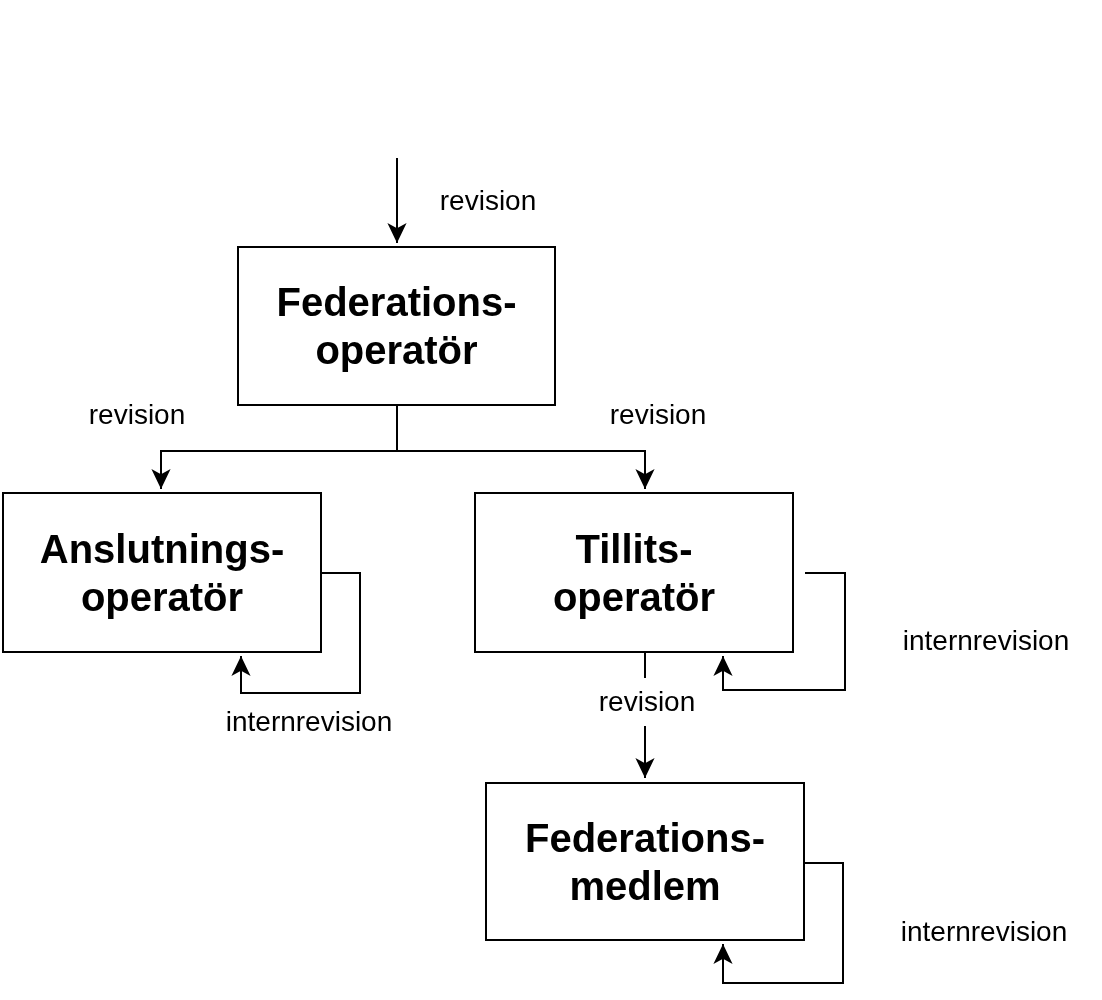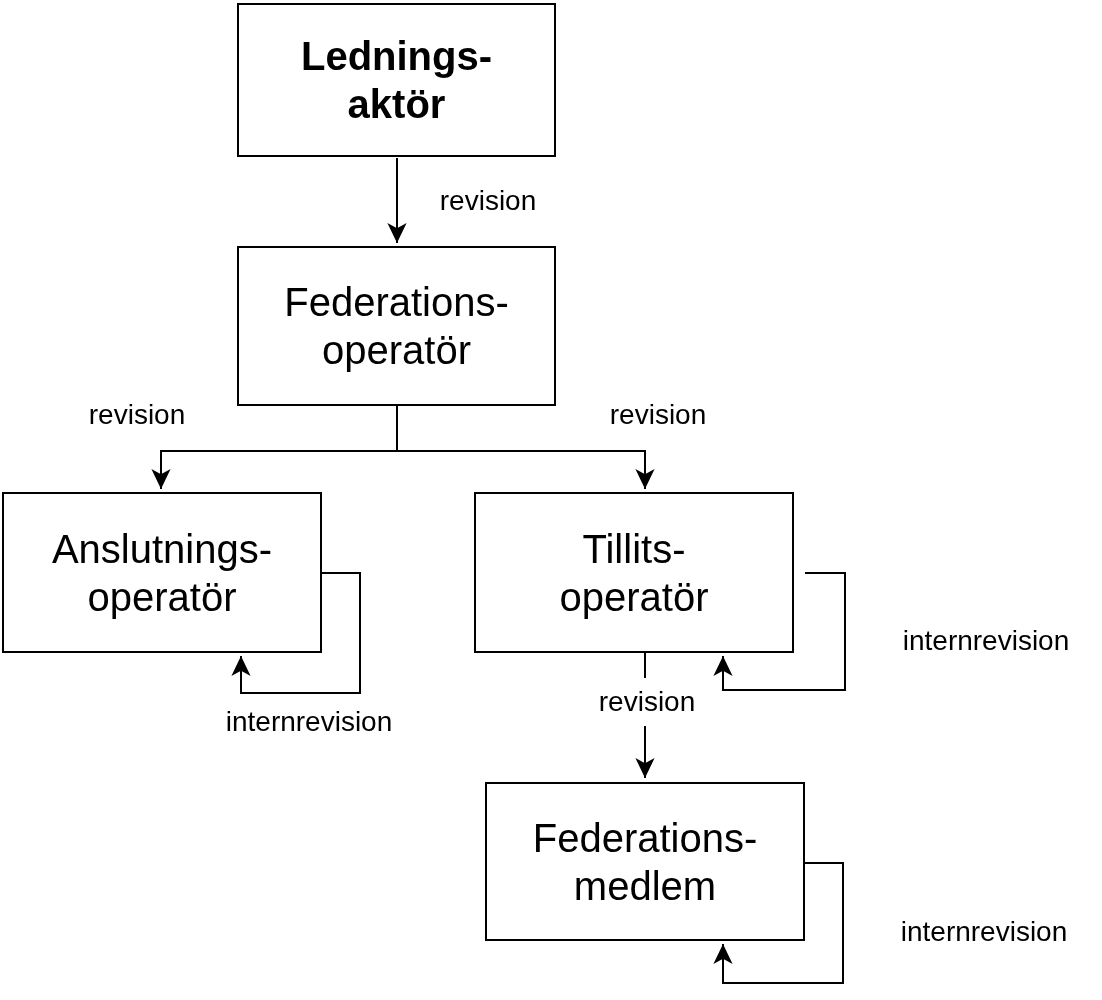--- a/index.html
+++ b/index.html
@@ -23,20 +23,21 @@
     border: 2.5px solid #000000;
     background: #ffffff;
     display: flex;
     flex-direction: column;
     align-items: center;
     justify-content: center;
     text-align: center;
     font-size: 40px;
     line-height: 48px;
     white-space: nowrap;
+    font-weight: bold;
   }
   .node.bold { font-weight: bold; }
   .edge-label {
     position: absolute;
     transform: translate(-50%, -50%);
     background: #ffffff;
     font-size: 28px;
     line-height: 48px;
     white-space: nowrap;
     padding: 0 3px;
@@ -57,24 +58,20 @@
       <path d="M397 158 L397 243" marker-end="url(#arrow)"></path>
       <path d="M397 406 L397 451 L161 451 L161 489" marker-end="url(#arrow)"></path>
       <path d="M397 406 L397 451 L645 451 L645 489" marker-end="url(#arrow)"></path>
       <path d="M322 573 L360 573 L360 693 L241 693 L241 656" marker-end="url(#arrow)"></path>
       <path d="M805 573 L845 573 L845 690 L723 690 L723 656" marker-end="url(#arrow)"></path>
       <path d="M645 653 L645 778" marker-end="url(#arrow)"></path>
       <path d="M805 863 L843 863 L843 983 L723 983 L723 944" marker-end="url(#arrow)"></path>
     </g>
   </svg>
 
-  <div class="node bold" style="left:237px; top:3px; width:319px; height:154px;">
-    <div>Lednings-</div>
-    <div>aktör</div>
-  </div>
 
   <div class="node" style="left:237px; top:246px; width:319px; height:160px;">
     <div>Federations-</div>
     <div>operatör</div>
   </div>
 
   <div class="node" style="left:2px; top:492px; width:320px; height:161px;">
     <div>Anslutnings-</div>
     <div>operatör</div>
   </div>

